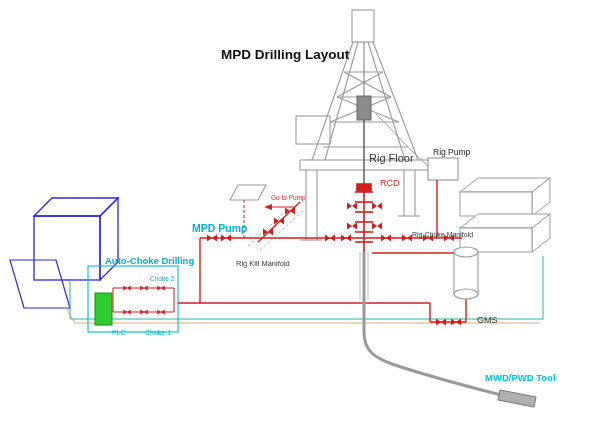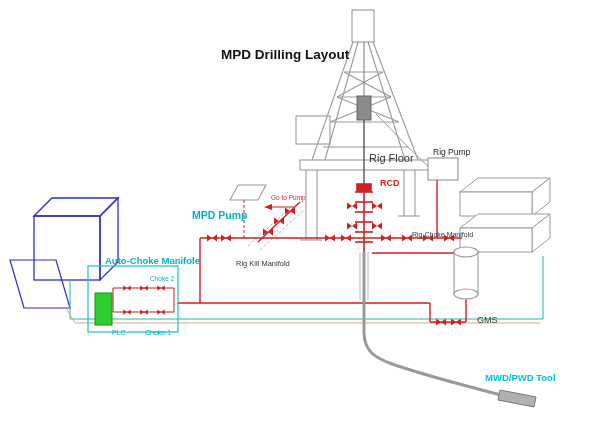--- a/index.html
+++ b/index.html
@@ -5,22 +5,22 @@
   html,body{margin:0;padding:0;background:#fff;}
   .stage{
     position:relative;width:600px;height:422px;background:#ffffff;overflow:hidden;
     font-family:"Liberation Sans", sans-serif;
   }
   .stage svg{position:absolute;left:0;top:0;}
   .lbl{position:absolute;white-space:nowrap;line-height:1;}
   .l-title    {left:204px;top:48px; font-size:13.5px;font-weight:700;color:#111;padding-left:17px;}
   .l-rigfloor {left:369px;top:153px;font-size:11px;color:#333;}
   .l-rigpump  {left:433px;top:148px;font-size:8.5px;color:#222;text-align:right;}
-  .l-rcd      {left:334px;top:179px;font-size:9px;  font-weight:700;color:#e02020;padding-left:46px;}
-  .l-mpdpump  {left:192px;top:210px;font-size:10.5px;font-weight:700;color:#00b0d0;}
+  .l-rcd      {left:334px;top:179px;font-size:9px;  font-weight:400;color:#e02020;padding-left:46px;}
+  .l-mpdpump  {left:192px;top:223px;font-size:10.5px;font-weight:700;color:#00b0d0;}
   .l-gotopump {left:271px;top:195px;font-size:6.5px;color:#e02020;}
   .l-kill     {left:236px;top:260px;font-size:7.5px;color:#333;text-align:right;}
   .l-chokeman {left:412px;top:231px;font-size:7px;  color:#333;}
   .l-auto     {left:105px;top:256px;font-size:9.5px;font-weight:700;color:#00b0d0;}
   .l-choke2   {left:150px;top:276px;font-size:6.5px;color:#00b0d0;}
   .l-plc      {left:112px;top:329px;font-size:7px;  color:#00b0d0;}
   .l-choke1   {left:145px;top:329px;font-size:7px;  color:#00b0d0;}
   .l-gms      {left:477px;top:297px;font-size:9px;  color:#333;margin-top:19px;}
   .l-mwd      {left:465px;top:373px;font-size:9.5px;font-weight:700;color:#00c4d6;padding-left:20px;}
 </style>
@@ -175,19 +175,19 @@
 </svg>
 
   <div class="lbl l-title">MPD Drilling Layout</div>
   <div class="lbl l-rigfloor">Rig Floor</div>
   <div class="lbl l-rigpump">Rig Pump</div>
   <div class="lbl l-rcd">RCD</div>
   <div class="lbl l-mpdpump">MPD Pump</div>
   <div class="lbl l-gotopump">Go to Pump</div>
   <div class="lbl l-kill">Rig Kill Manifold</div>
   <div class="lbl l-chokeman">Rig Choke Manifold</div>
-  <div class="lbl l-auto">Auto-Choke Manifole</div>
+  <div class="lbl l-auto">Auto-Choke Drilling</div>
   <div class="lbl l-choke2">Choke 2</div>
   <div class="lbl l-plc">PLC</div>
   <div class="lbl l-choke1">Choke 1</div>
   <div class="lbl l-gms">GMS</div>
   <div class="lbl l-mwd">MWD/PWD Tool</div>
 </div>
 
 </body></html>

